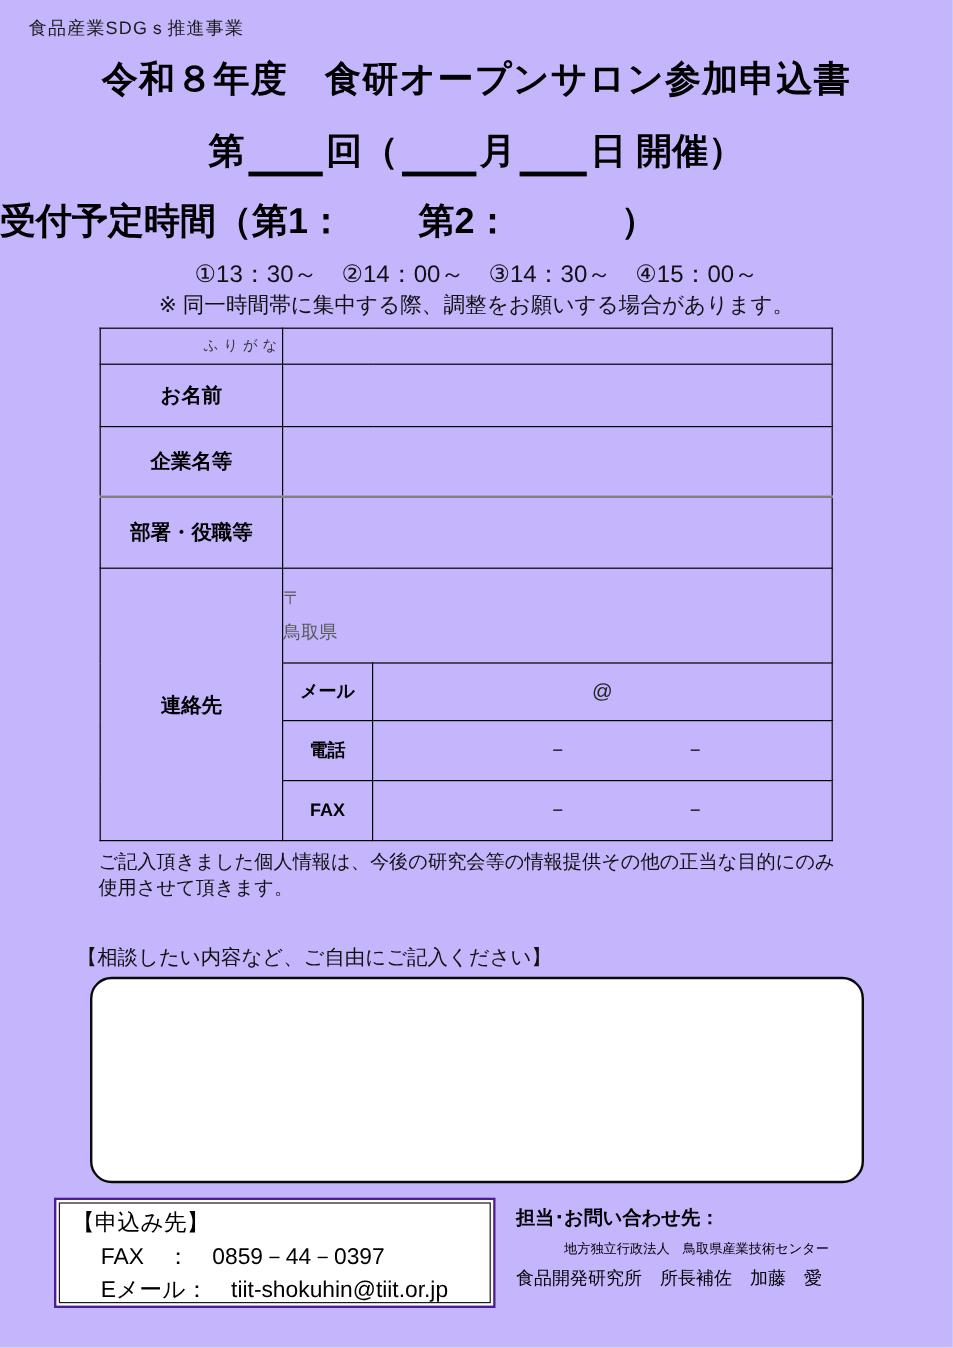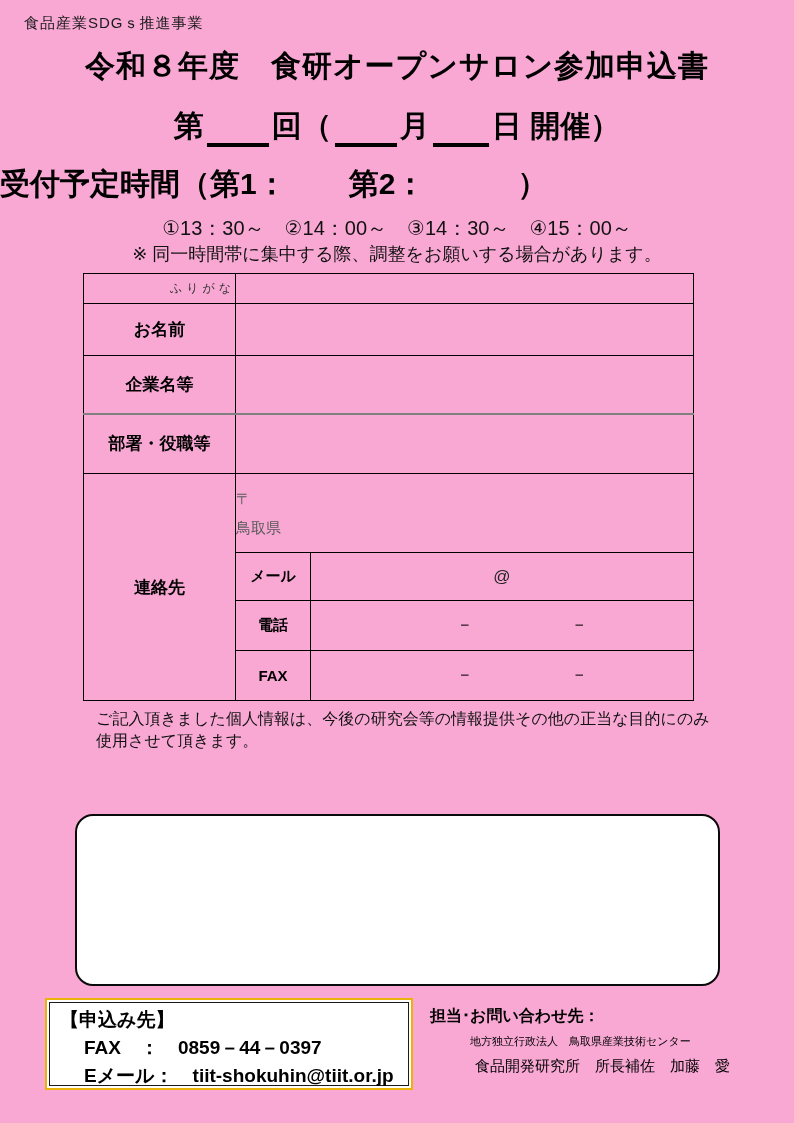--- a/index.html
+++ b/index.html
@@ -1,20 +1,20 @@
 <!DOCTYPE html>
 <html><head>
 <meta charset="utf-8">
 <style>
   html,body{margin:0;padding:0;background:#e8e8e8;}
   .page{
     position:relative;
     width:794px;height:1123px;
     margin:0 auto;
-    background:#f9a8d4;
+    background:#c4b5fd;
     font-family:"Liberation Sans","DejaVu Sans",sans-serif;
     color:#000;
     overflow:hidden;
   }
   .program-label{
     position:absolute;top:14px;left:24px;
     font-size:15px;color:#1a1a1a;letter-spacing:1px;
   }
   .title{
     position:absolute;top:46px;left:0;width:100%;
@@ -65,45 +65,45 @@
     text-align:center;font-weight:700;font-size:15px;
   }
   td.val-center{text-align:center;font-size:17px;color:#222;}
   .dash-cell{position:relative;height:100%;}
   .dash1{position:absolute;left:38%;top:50%;transform:translateY(-55%);font-size:17px;}
   .dash2{position:absolute;left:68%;top:50%;transform:translateY(-55%);font-size:17px;}
   .privacy{
     position:absolute;top:708px;left:64px;width:680px;
     font-size:16px;line-height:22px;color:#111;
   }
-  .privacy .indent{margin-left:32px;}
+  .privacy .indent{margin-left:18px;}
   .consult-heading{
     position:absolute;top:786px;left:64px;
     font-size:17px;color:#111;
   }
   .consult-box{
     position:absolute;top:814px;left:75px;width:641px;height:168px;
     border:2.5px solid #0a0a0a;border-radius:18px;background:#fff;
   }
   .apply-outer{
     position:absolute;top:998px;left:45px;width:368px;height:92px;
-    border:2px solid #eab308;padding:2px;background:#fff;box-sizing:border-box;font-weight:bold;
+    border:2px solid #4c1d95;padding:2px;background:#fff;box-sizing:border-box;
   }
   .apply-inner{
     width:100%;height:100%;border:1.5px solid #1a1a1a;box-sizing:border-box;
     padding:3px 10px 0 10px;
   }
   .apply-heading{font-size:19px;line-height:28px;color:#000;}
   .apply-line{font-size:19px;line-height:28px;margin-left:24px;color:#000;}
   .contact{
     position:absolute;top:1004px;left:430px;width:345px;
   }
   .contact-heading{font-size:16px;font-weight:700;line-height:24px;}
   .contact-org{font-size:11px;line-height:26px;white-space:nowrap;margin-left:40px;}
-  .contact-person{font-size:15px;line-height:24px;text-align:center;}
+  .contact-person{font-size:15px;line-height:24px;}
 </style>
 </head>
 <body>
 
 <div class="page">
 
   <div class="program-label">食品産業SDGｓ推進事業</div>
 
   <div class="title">令和８年度　食研オープンサロン参加申込書</div>
 
@@ -174,20 +174,21 @@
       </td>
     </tr>
   </tbody>
     </table>
 
   <div class="privacy">
     <div class="indent">ご記入頂きました個人情報は、今後の研究会等の情報提供その他の正当な目的にのみ</div>
     <div class="indent">使用させて頂きます。</div>
   </div>
 
+  <div class="consult-heading">【相談したい内容など、ご自由にご記入ください】</div>
 
   <div class="consult-box"></div>
 
   <div class="apply-outer">
     <div class="apply-inner">
       <div class="apply-heading">【申込み先】</div>
       <div class="apply-line">FAX　：　0859－44－0397</div>
       <div class="apply-line">Eメール：　tiit-shokuhin@tiit.or.jp</div>
     </div>
   </div>

